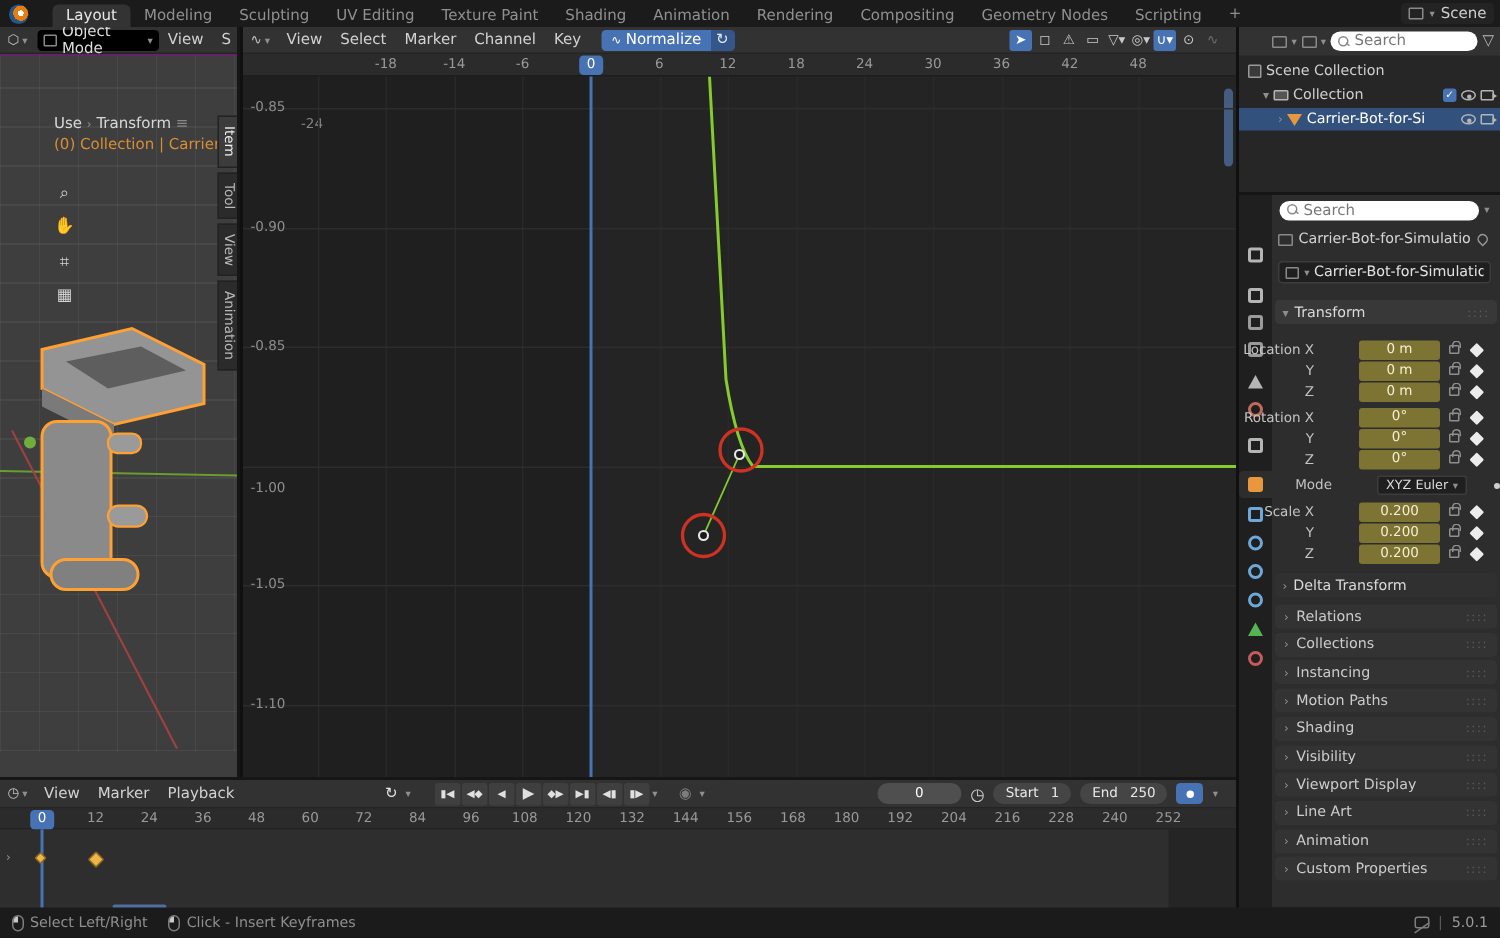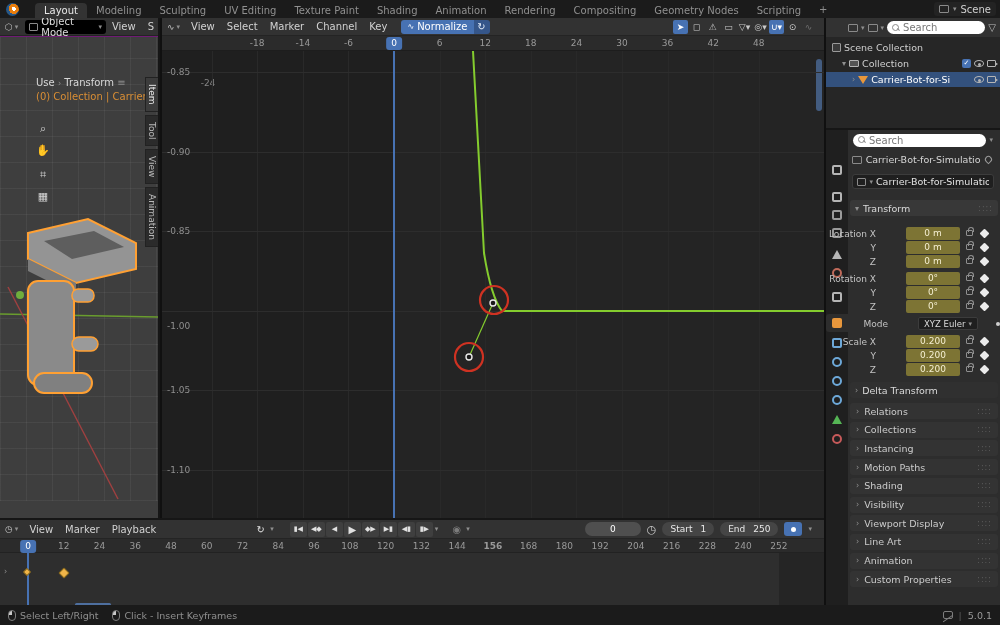--- a/index.html
+++ b/index.html
@@ -652,21 +652,21 @@
         <div class="tl-tick" style="left: 135.28px;">36</div>
         <div class="tl-tick" style="left: 171.04px;">48</div>
         <div class="tl-tick" style="left: 206.8px;">60</div>
         <div class="tl-tick" style="left: 242.56px;">72</div>
         <div class="tl-tick" style="left: 278.32px;">84</div>
         <div class="tl-tick" style="left: 314.08px;">96</div>
         <div class="tl-tick" style="left: 349.84px;">108</div>
         <div class="tl-tick" style="left: 385.6px;">120</div>
         <div class="tl-tick" style="left: 421.36px;">132</div>
         <div class="tl-tick" style="left: 457.12px;">144</div>
-        <div class="tl-tick" style="left: 492.88px; font-weight: bold;">156</div>
+        <div class="tl-tick" style="left: 492.88px;">156</div>
         <div class="tl-tick" style="left: 528.64px;">168</div>
         <div class="tl-tick" style="left: 564.4px;">180</div>
         <div class="tl-tick" style="left: 600.16px;">192</div>
         <div class="tl-tick" style="left: 635.92px;">204</div>
         <div class="tl-tick" style="left: 671.68px;">216</div>
         <div class="tl-tick" style="left: 707.44px;">228</div>
         <div class="tl-tick" style="left: 743.2px;">240</div>
         <div class="tl-tick" style="left: 778.96px;">252</div>
         <div class="ph-pill" style="left: 28px;">0</div>
       </div>

